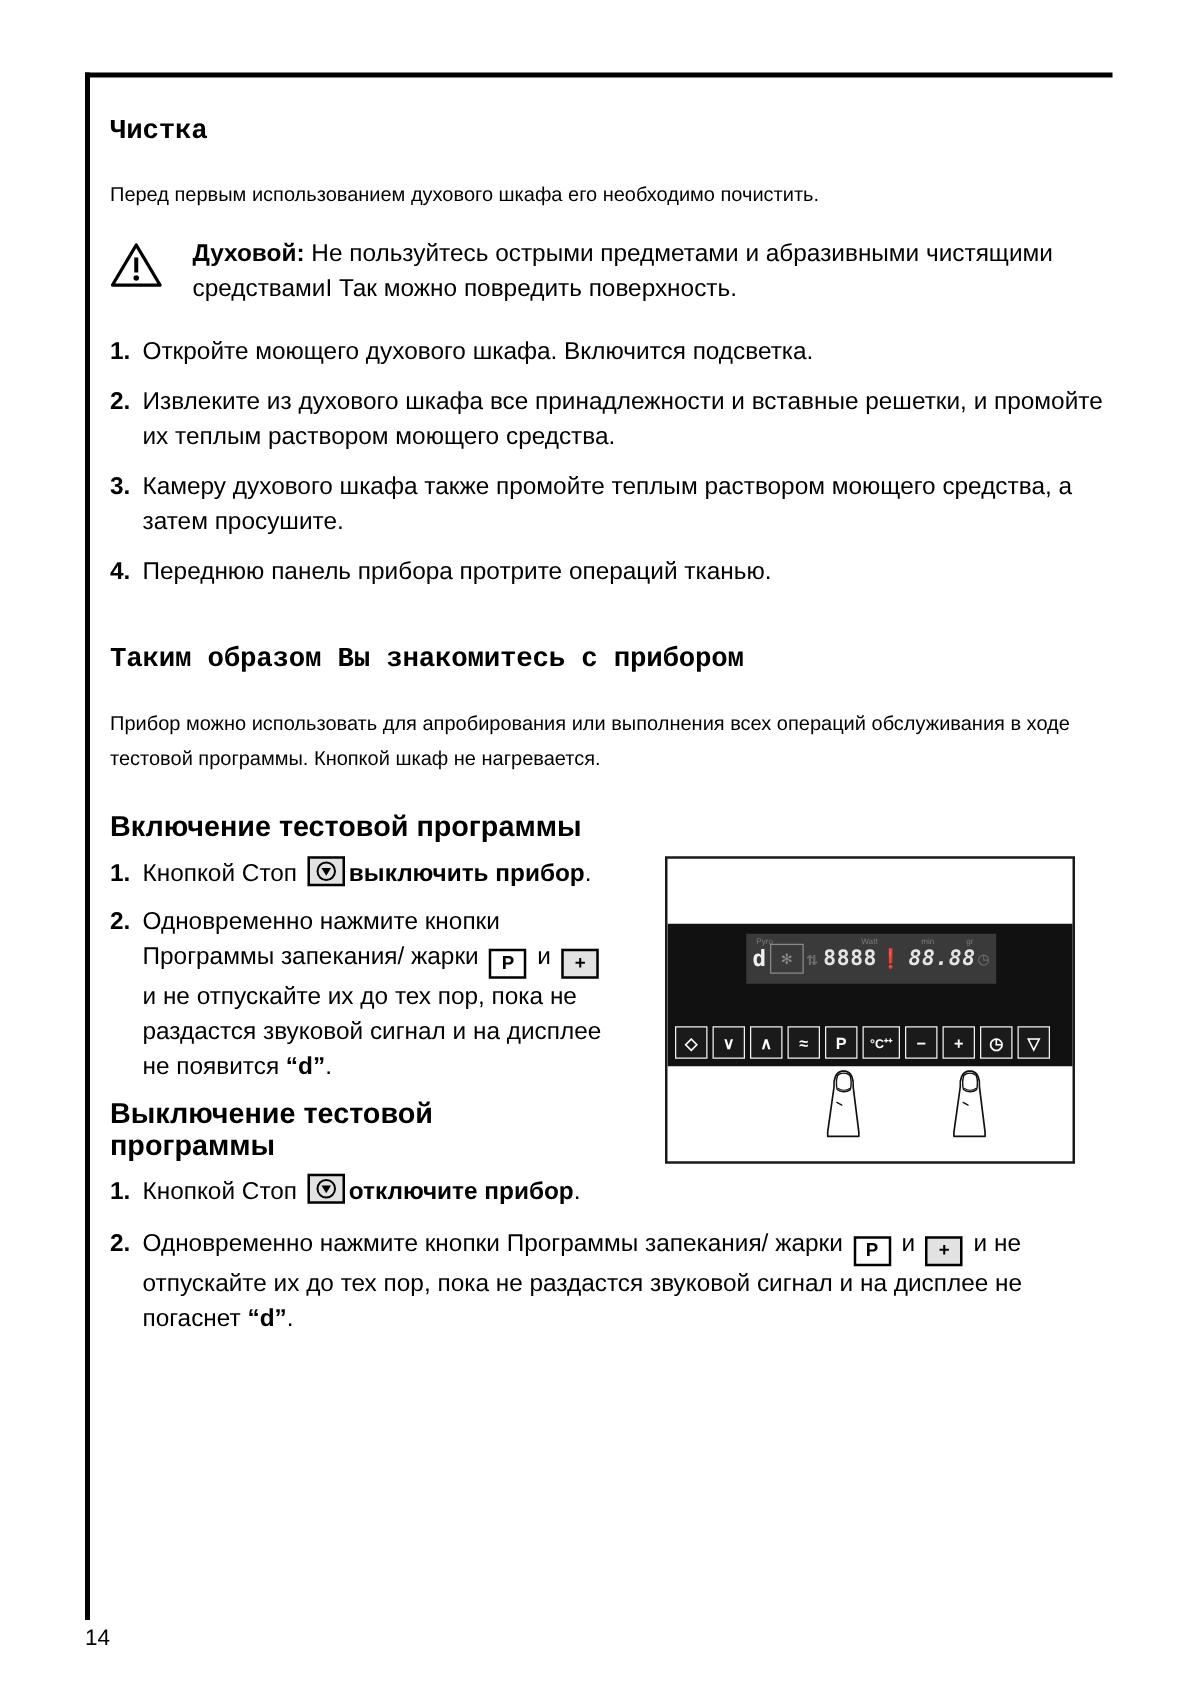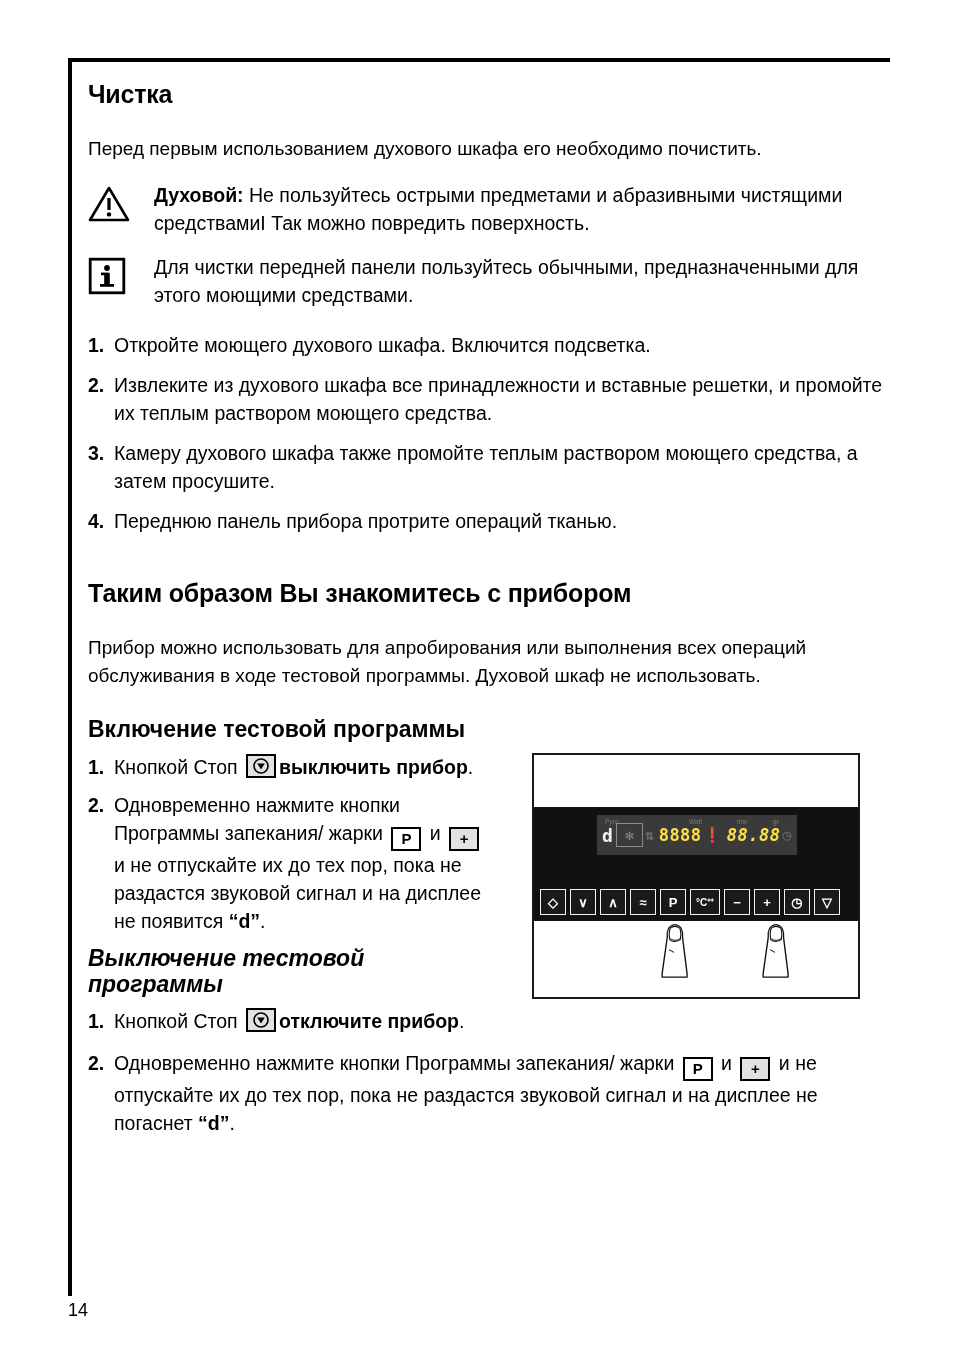--- a/index.html
+++ b/index.html
@@ -25,35 +25,36 @@
     background:#000;
   }
 
   
   .content {
     position:absolute;
     left:88px; top:80px; width:800px;
   }
 
   h1.section {
-    font-size: 25px;
-    font-weight: bold;
-    margin: 0 0 26px 0;
+    font-size: 22px;
+    font-weight: bold;
+    margin: 12px 0 26px 0;
     letter-spacing: -0.2px;
+    font-family: Liberation Mono, monospace;
   }
   h1.section.second { margin-top: 44px; }
 
   h3.subsection {
     font-size: 23px;
     font-weight: bold;
     margin: 0 0 10px 0;
   }
 
   p.body {
-    font-size: 19px;
+    font-size: 16px;
     line-height: 28px;
     margin: 0 0 18px 0;
   }
 
   .indent { margin-left: 66px; }
 
   
   .notice {
     display:flex; align-items:flex-start;
     margin-bottom: 16px;
@@ -126,21 +127,21 @@
     width: 200px; height: 40px;
     background: #3a3a3a;
   }
   .lcd-row {
     position:absolute; left:0; top:0; right:0; bottom:0;
     display:flex; align-items:center;
     padding: 0 5px;
     font-family: "DejaVu Sans Mono", monospace;
   }
   .seg {
-    color: #fde047;
+    color: #e5e5e5;
     font-size: 17px;
     font-weight: bold;
     letter-spacing: 0.5px;
   }
   .seg.dim { color:#6b6b6b; font-size: 15px; }
   .tinytop {
     position:absolute; top:3px;
     color:#7a7a7a;
     font-size:6.5px;
     font-family:"Liberation Sans", sans-serif;
@@ -201,32 +202,20 @@
       <div class="ico">
         <svg class="glyph" width="42" height="38" viewBox="0 0 42 38">
           <path d="M21 3 L40 35 L2 35 Z" fill="none" stroke="#000" stroke-width="2.6" stroke-linejoin="round"></path>
           <rect x="19.4" y="13" width="3.2" height="12" fill="#000"></rect>
           <circle cx="21" cy="29.4" r="2.2" fill="#000"></circle>
         </svg>
       </div>
       <div class="txt"><b>Духовой:</b><span> Не пользуйтесь острыми предметами и абразивными чистящими средствамиI Так можно повредить поверхность.</span></div>
     </div>
 
-    <div class="notice">
-      <div class="ico">
-        <svg class="glyph" width="38" height="38" viewBox="0 0 38 38">
-          <rect x="2.2" y="2.2" width="33.6" height="33.6" fill="none" stroke="#000" stroke-width="2.8"></rect>
-          <circle cx="19" cy="11" r="2.9" fill="#000"></circle>
-          <rect x="16.2" y="16" width="5.6" height="12.6" fill="#000"></rect>
-          <rect x="12" y="27" width="14" height="2.8" fill="#000"></rect>
-          <rect x="13" y="15.6" width="8" height="2.6" fill="#000"></rect>
-        </svg>
-      </div>
-      <div class="txt">Для чистки передней панели пользуйтесь обычными, предназначенными для этого моющими средствами.</div>
-    </div>
 
     <ol class="steps indent" style="margin-top:22px;">
       <li>
         <span class="num">1.</span>
         <span class="txt">Откройте моющего духового шкафа. Включится подсветка.</span>
       </li>
       <li>
         <span class="num">2.</span>
         <span class="txt">Извлеките из духового шкафа все принадлежности и вставные решетки, и промойте их теплым раствором моющего средства.</span>
       </li>
@@ -235,21 +224,21 @@
         <span class="txt">Камеру духового шкафа также промойте теплым раствором моющего средства, а затем просушите.</span>
       </li>
       <li>
         <span class="num">4.</span>
         <span class="txt">Переднюю панель прибора протрите операций тканью.</span>
       </li>
     </ol>
 
     <h1 class="section second">Таким образом Вы знакомитесь с прибором</h1>
 
-    <p class="body indent">Прибор можно использовать для апробирования или выполнения всех операций обслуживания в ходе тестовой программы. Духовой шкаф не использовать.</p>
+    <p class="body indent">Прибор можно использовать для апробирования или выполнения всех операций обслуживания в ходе тестовой программы. Кнопкой шкаф не нагревается.</p>
 
     <h3 class="subsection indent" style="margin-top:26px;">Включение тестовой программы</h3>
 
     <div class="twocol">
 
       <div class="leftcol">
 
         <ol class="steps tight indent" style="margin-top:4px;">
           <li>
             <span class="num">1.</span>
@@ -257,21 +246,21 @@
                     <circle cx="10" cy="9" r="7" fill="none" stroke="#000" stroke-width="1.6"></circle>
                     <path d="M6.2 6.4 L13.8 6.4 L10 12.6 Z" fill="#000"></path>
                   </svg></span><b>выключить прибор</b><span>.</span></span>
           </li>
           <li>
             <span class="num">2.</span>
             <span class="txt"><span>Одновременно нажмите кнопки Программы запекания/ жарки </span><span class="key white">P</span><span> и </span><span class="key">+</span><span> и не отпускайте их до тех пор, пока не раздастся звуковой сигнал и на дисплее не появится </span><b>“d”</b><span>.</span></span>
           </li>
         </ol>
 
-        <h3 class="subsection indent" style="width:300px; line-height:26px;font-style:italic;">Выключение тестовой программы</h3>
+        <h3 class="subsection indent" style="width:300px; line-height:26px;">Выключение тестовой программы</h3>
 
         <ol class="steps tight indent" style="margin-top:8px;">
           <li>
             <span class="num">1.</span>
             <span class="txt"><span>Кнопкой  Стоп </span><span class="key"><svg width="20" height="18" viewBox="0 0 20 18">
                     <circle cx="10" cy="9" r="7" fill="none" stroke="#000" stroke-width="1.6"></circle>
                     <path d="M6.2 6.4 L13.8 6.4 L10 12.6 Z" fill="#000"></path>
                   </svg></span><b>отключите прибор</b><span>.</span></span>
           </li>
         </ol>

